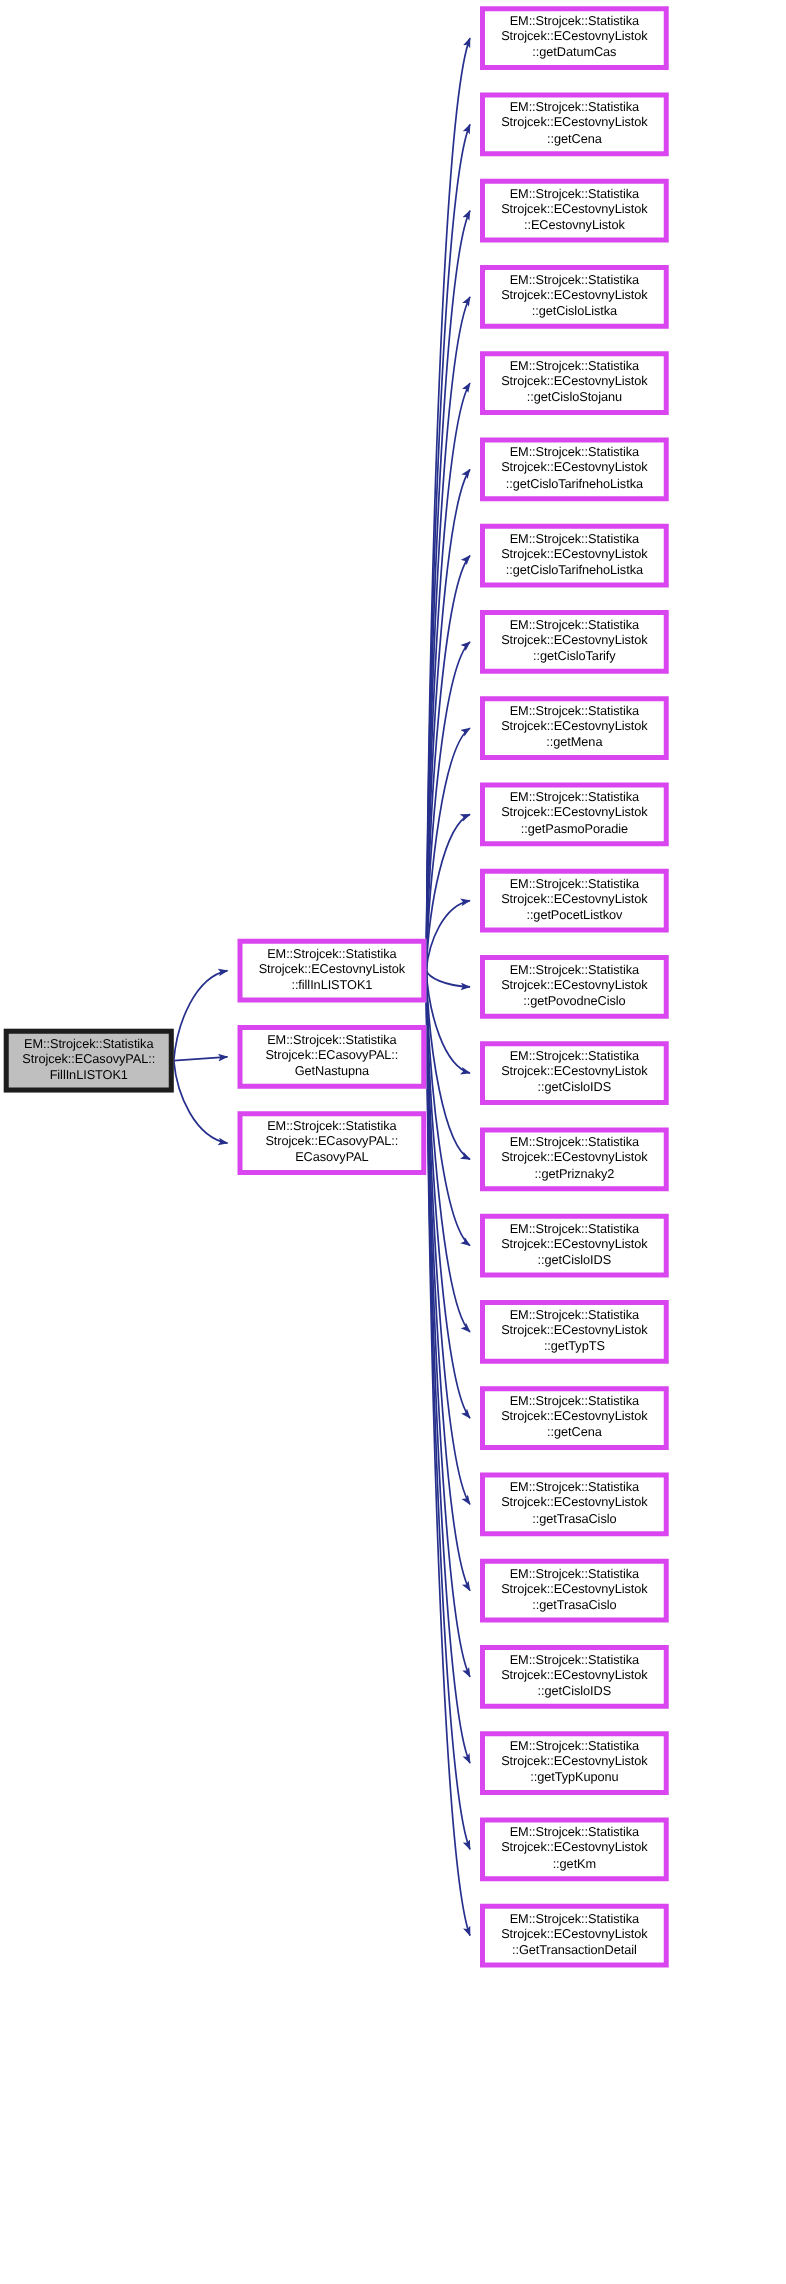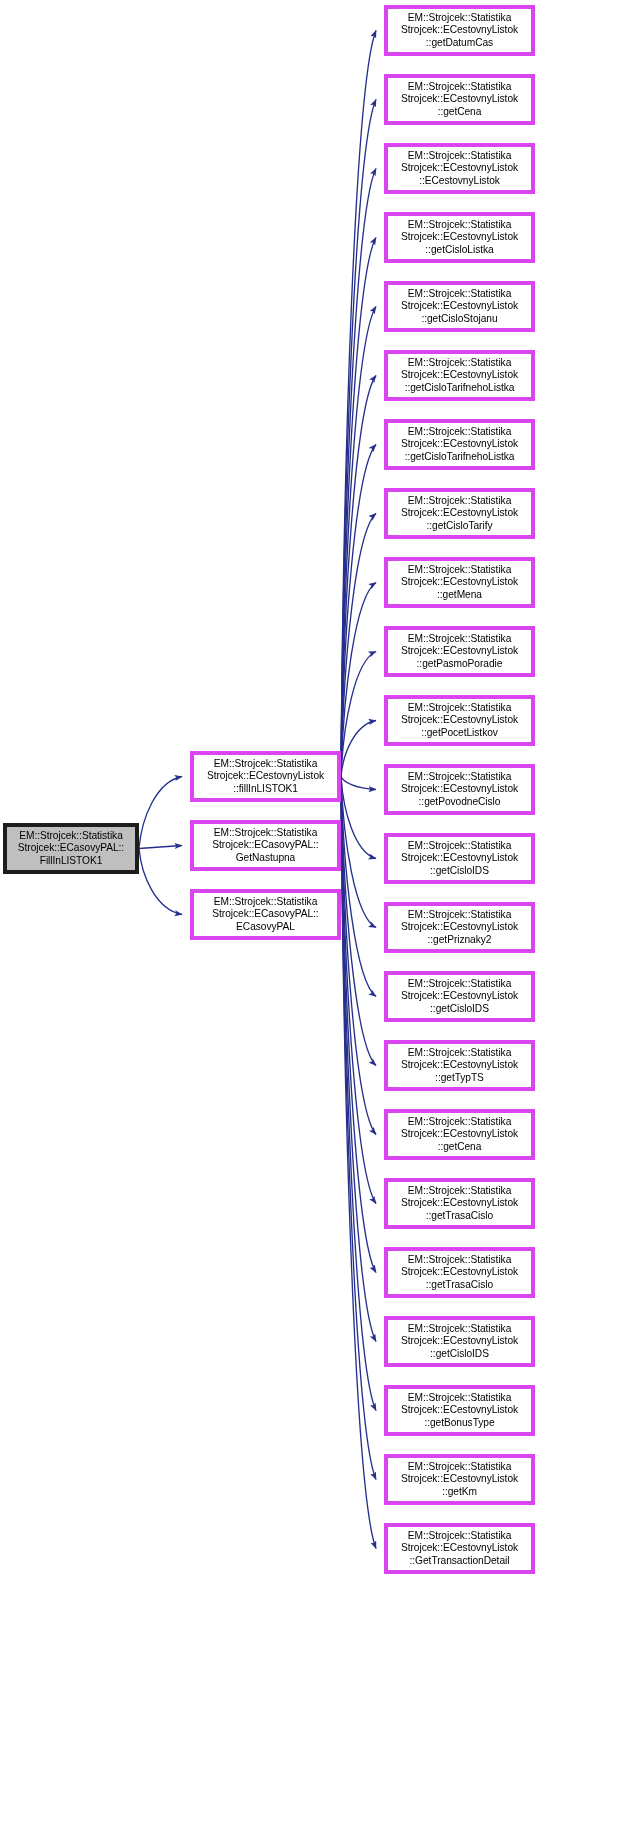--- a/index.html
+++ b/index.html
@@ -205,21 +205,21 @@
         <span class="ln">::getTrasaCislo</span>
       </div>
       <div class="node" title="EM::Strojcek::StatistikaStrojcek::ECestovnyListok::getCisloIDS" style="left: 384px; top: 1316px; width: 151px; height: 51px;">
         <span class="ln">EM::Strojcek::Statistika</span>
         <span class="ln">Strojcek::ECestovnyListok</span>
         <span class="ln">::getCisloIDS</span>
       </div>
       <div class="node" title="EM::Strojcek::StatistikaStrojcek::ECestovnyListok::getTypKuponu" style="left: 384px; top: 1385px; width: 151px; height: 51px;">
         <span class="ln">EM::Strojcek::Statistika</span>
         <span class="ln">Strojcek::ECestovnyListok</span>
-        <span class="ln">::getBonusType</span>
+        <span class="ln">::getTypKuponu</span>
       </div>
       <div class="node" title="EM::Strojcek::StatistikaStrojcek::ECestovnyListok::getKm" style="left: 384px; top: 1454px; width: 151px; height: 51px;">
         <span class="ln">EM::Strojcek::Statistika</span>
         <span class="ln">Strojcek::ECestovnyListok</span>
         <span class="ln">::getKm</span>
       </div>
       <div class="node" title="EM::Strojcek::StatistikaStrojcek::ECestovnyListok::GetTransactionDetail" style="left: 384px; top: 1523px; width: 151px; height: 51px;">
         <span class="ln">EM::Strojcek::Statistika</span>
         <span class="ln">Strojcek::ECestovnyListok</span>
         <span class="ln">::GetTransactionDetail</span>

